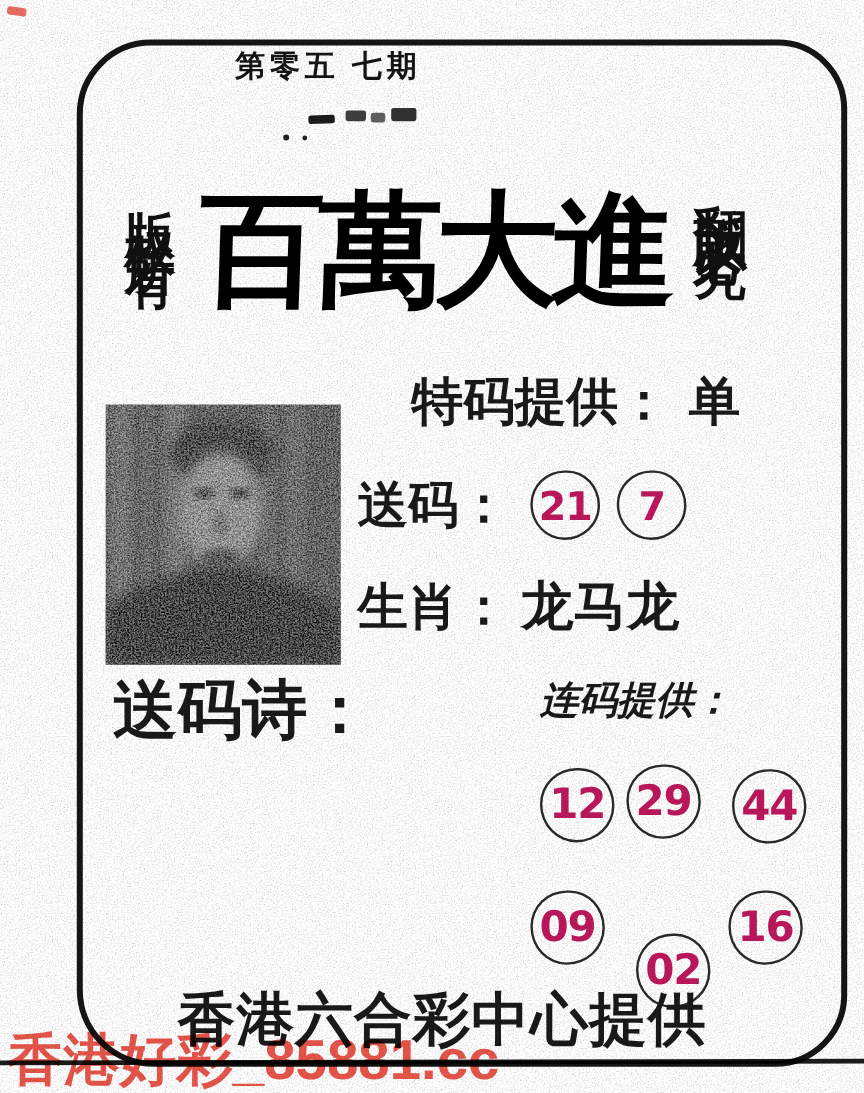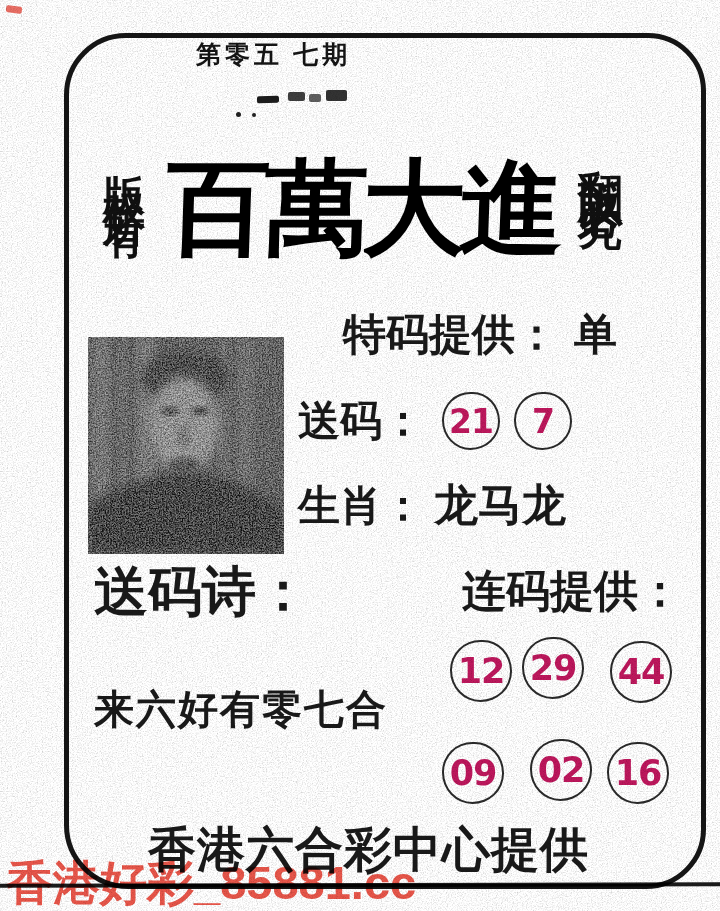--- a/index.html
+++ b/index.html
@@ -75,28 +75,28 @@
     border-radius:50% 48% 52% 50% / 49% 51% 50% 52%;
     font-family:"DejaVu Sans","Liberation Sans",sans-serif;
     font-weight:600;color:#be185d;background:transparent;
   }
   .free-codes .circle{width:54px;height:54px;font-size:33px;letter-spacing:-1px;}
 
   .poem-title{left:94px;top:556px;font-size:54px;font-weight:700;z-index:2;}
   .poem-lines{left:94px;top:602px;z-index:2;font-size:40px;font-weight:600;
     line-height:43px;letter-spacing:2px;white-space:pre;}
 
-  .serial-label{left:462px;top:562px;font-size:44px;font-weight:600;
-    letter-spacing:0px;z-index:2;white-space:nowrap;}
+  .serial-label{left:450px;top:562px;font-size:32px;font-weight:600;
+    letter-spacing:0px;z-index:2;white-space:nowrap;font-style:italic;}
   .serial-circle{width:58px;height:58px;font-size:35px;letter-spacing:-1px;z-index:2;}
   .c11{left:450px;top:640px;}
   .c12{left:522px;top:637px;}
   .c13{left:610px;top:641px;}
   .c21{left:442px;top:742px;}
-  .c22{left:530px;top:739px;}
+  .c22{left:530px;top:778px;}
   .c23{left:607px;top:742px;}
 
   .footer-provider{left:148px;top:818px;font-size:48px;font-weight:600;
     letter-spacing:1px;z-index:2;white-space:nowrap;}
 
   .watermark{
     left:6px;top:852px;z-index:5;
     font-family:"Liberation Sans","DejaVu Sans",sans-serif;
     font-size:47px;font-weight:bold;letter-spacing:0px;
     white-space:nowrap;mix-blend-mode:multiply;
@@ -176,21 +176,20 @@
 
 <div class="abs row-line zodiac">
   <span class="lbl">生肖：</span>
   <span class="zchar">龙</span>
   <span class="zchar">马</span>
   <span class="zchar">龙</span>
 </div>
 
 <div class="abs poem-title">送码诗：</div>
 <div class="abs poem-lines">
-  <div>来六好有零七合</div>
   
 </div>
 
 <div class="abs serial-label">连码提供：</div>
 <span class="abs circle serial-circle c11">12</span>
 <span class="abs circle serial-circle c12">29</span>
 <span class="abs circle serial-circle c13">44</span>
 <span class="abs circle serial-circle c21">09</span>
 <span class="abs circle serial-circle c22">02</span>
 <span class="abs circle serial-circle c23">16</span>

